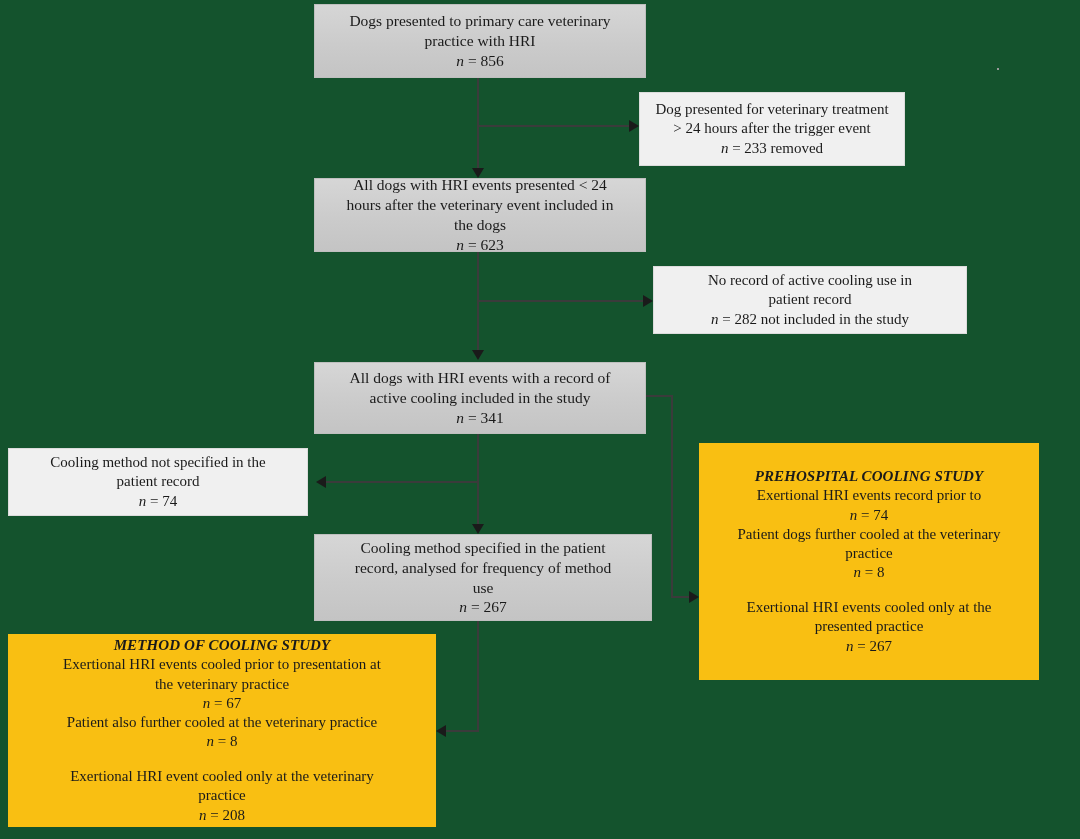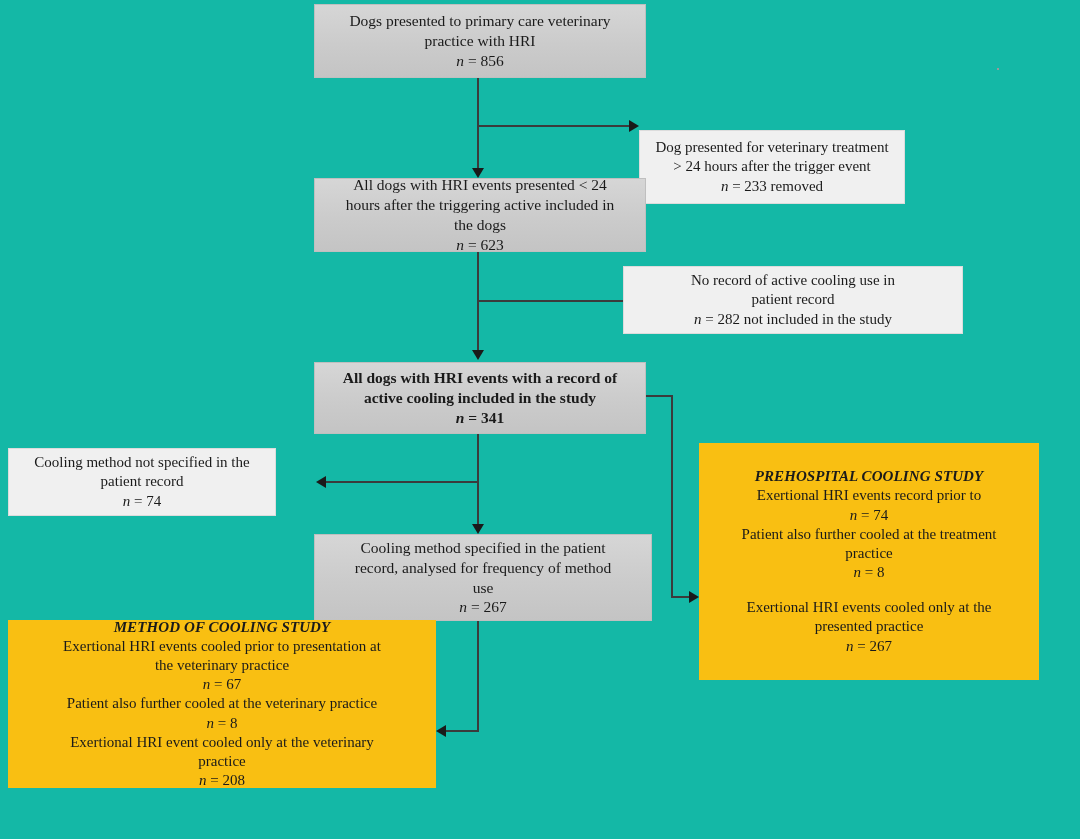--- a/index.html
+++ b/index.html
@@ -4,21 +4,21 @@
 <style>
   html, body {
     margin: 0;
     padding: 0;
     background: #ffffff;
   }
   #canvas {
     position: relative;
     width: 1080px;
     height: 839px;
-    background: #14b8a6;
+    background: #14532d;
     font-family: "Liberation Serif", "DejaVu Serif", serif;
     overflow: hidden;
   }
   .box {
     position: absolute;
     box-sizing: border-box;
     display: flex;
     flex-direction: column;
     align-items: center;
     justify-content: center;
@@ -123,72 +123,72 @@
   <div class="arrow arrow-left" style="left:436px; top:725px;"></div>
 
   <div class="speck" style="left:997px; top:68px;"></div>
 
   <div class="box box-gray" style="left:314px; top:4px; width:332px; height:74px;">
     <div class="line">Dogs presented to primary care veterinary</div>
     <div class="line">practice with HRI</div>
     <div class="line nline"><i>n</i> = 856</div>
   </div>
 
-  <div class="box box-light" style="left:639px; top:92px; width:266px; height:74px;margin-top:38px;">
+  <div class="box box-light" style="left:639px; top:92px; width:266px; height:74px;">
     <div class="line">Dog presented for veterinary treatment</div>
     <div class="line">&gt; 24 hours after the trigger event</div>
     <div class="line nline"><i>n</i> = 233 removed</div>
   </div>
 
   <div class="box box-gray" style="left:314px; top:178px; width:332px; height:74px;">
     <div class="line">All dogs with HRI events presented &lt; 24</div>
-    <div class="line">hours after the triggering active included in</div>
+    <div class="line">hours after the veterinary event included in</div>
     <div class="line">the dogs</div>
     <div class="line nline"><i>n</i> = 623</div>
   </div>
 
-  <div class="box box-light" style="left:623px; top:266px; width:340px; height:68px;">
+  <div class="box box-light" style="left:653px; top:266px; width:314px; height:68px;">
     <div class="line">No record of active cooling use in</div>
     <div class="line">patient record</div>
     <div class="line nline"><i>n</i> = 282 not included in the study</div>
   </div>
 
-  <div class="box box-gray" style="left:314px; top:362px; width:332px; height:72px;font-weight:bold;">
+  <div class="box box-gray" style="left:314px; top:362px; width:332px; height:72px;">
     <div class="line">All dogs with HRI events with a record of</div>
     <div class="line">active cooling included in the study</div>
     <div class="line nline"><i>n</i> = 341</div>
   </div>
 
-  <div class="box box-light" style="left:8px; top:448px; width:268px; height:68px;">
+  <div class="box box-light" style="left:8px; top:448px; width:300px; height:68px;">
     <div class="line">Cooling method not specified in the</div>
     <div class="line">patient record</div>
     <div class="line nline"><i>n</i> = 74</div>
   </div>
 
   <div class="box box-gray" style="left:314px; top:534px; width:338px; height:87px;">
     <div class="line">Cooling method specified in the patient</div>
     <div class="line">record, analysed for frequency of method</div>
     <div class="line">use</div>
     <div class="line nline"><i>n</i> = 267</div>
   </div>
 
   <div class="box box-orange" style="left:699px; top:443px; width:340px; height:237px;">
     <div class="line hdr">PREHOSPITAL COOLING STUDY</div>
     <div class="line">Exertional HRI events record prior to</div>
     <div class="line nline"><i>n</i> = 74</div>
-    <div class="line">Patient also further cooled at the treatment</div>
+    <div class="line">Patient dogs further cooled at the veterinary</div>
     <div class="line">practice</div>
     <div class="line nline"><i>n</i> = 8</div>
     <div class="spacer"></div>
     <div class="line">Exertional HRI events cooled only at the</div>
     <div class="line">presented practice</div>
     <div class="line nline"><i>n</i> = 267</div>
   </div>
 
-  <div class="box box-orange" style="left:8px; top:620px; width:428px; height:168px;">
+  <div class="box box-orange" style="left:8px; top:634px; width:428px; height:193px;">
     <div class="line hdr">METHOD OF COOLING STUDY</div>
     <div class="line">Exertional HRI events cooled prior to presentation at</div>
     <div class="line">the veterinary practice</div>
     <div class="line nline"><i>n</i> = 67</div>
     <div class="line">Patient also further cooled at the veterinary practice</div>
     <div class="line nline"><i>n</i> = 8</div>
     <div class="spacer"></div>
     <div class="line">Exertional HRI event cooled only at the veterinary</div>
     <div class="line">practice</div>
     <div class="line nline"><i>n</i> = 208</div>

